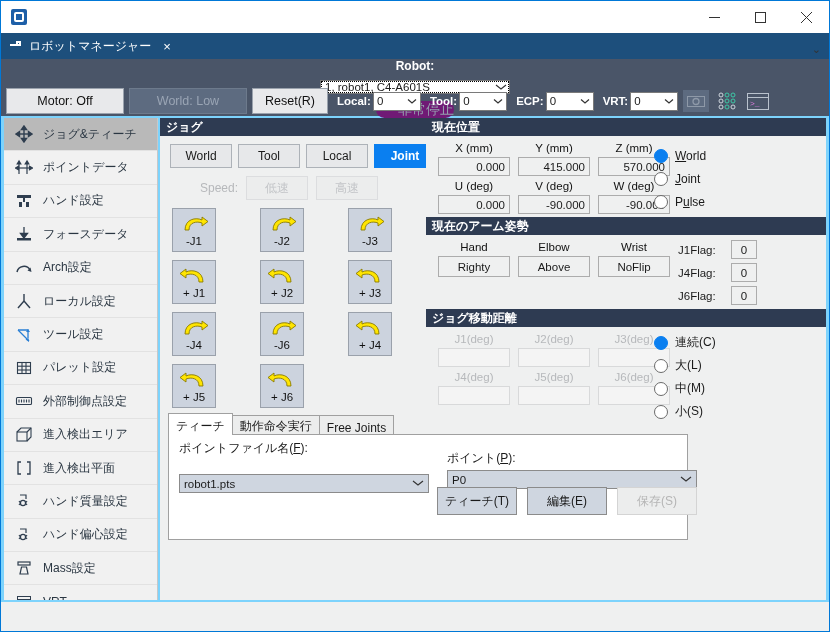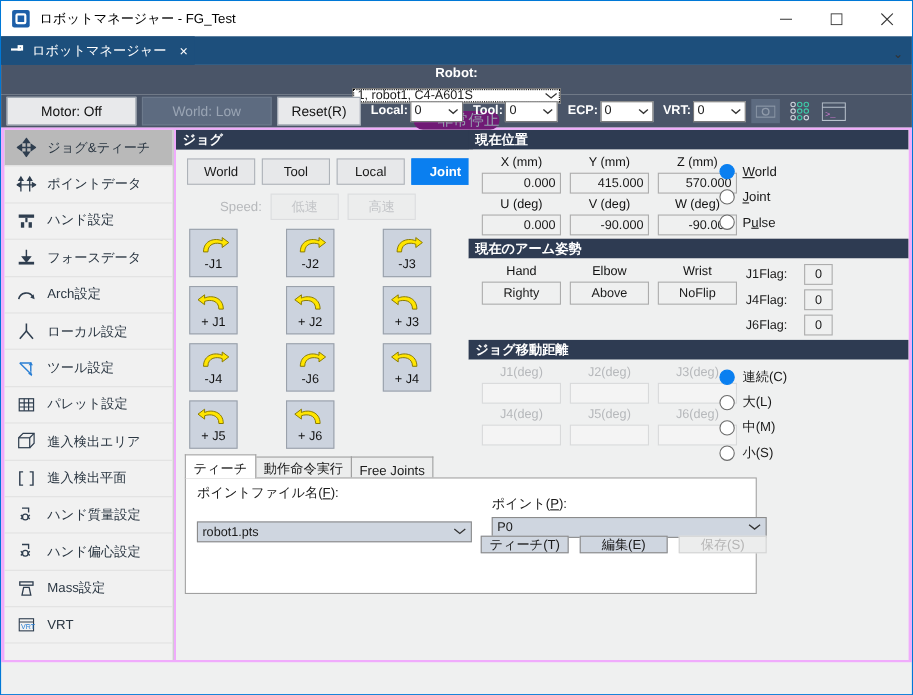--- a/index.html
+++ b/index.html
@@ -77,21 +77,21 @@
   .sbtn.wide{min-width:92px;}
   .fieldgrp{display:flex;align-items:center;gap:2px;margin-left:4px;}
   .fieldgrp .flbl{color:#fff;font-size:11.5px;font-weight:bold;}
   .minisel{
     width:48px;height:19px;background:#fff;border:1px solid #7a7a7a;box-sizing:border-box;
     display:flex;align-items:center;padding-left:3px;font-size:11.5px;position:relative;
   }
   .minisel .chev{position:absolute;right:3px;top:5px;}
   .ticon{width:26px;height:22px;display:flex;align-items:center;justify-content:center;}
   
-  .bodyrow{display:flex;height:486px;background:#f0abfc;}
+  .bodyrow{display:flex;height:486px;background:#7dd3fc;}
   .sidebar{
     width:153px;background:#f1f1f1;border-right:1px solid #c8c8c8;
     margin:2px 0 2px 3px;overflow:hidden;
   }
   .sbitem{
     height:33.4px;display:flex;align-items:center;gap:9px;padding-left:10px;
     border-bottom:1px solid #e2e2e2;font-size:12px;color:#2a3642;box-sizing:border-box;
   }
   .sbitem.active{background:#b9b9b9;}
   .sbitem .si-ico{width:20px;height:20px;flex:none;display:flex;align-items:center;justify-content:center;}
@@ -170,33 +170,32 @@
     border:1px solid #a0a0a0;background:#ffffff;height:104px;position:relative;margin-top:-1px;
   }
   .fldlbl{font-size:12px;}
   .fldlbl u{text-decoration:underline;}
   .combo{
     height:19px;border:1px solid #8b8b8b;background:#cfd6e0;box-sizing:border-box;
     display:flex;align-items:center;padding-left:4px;font-size:11.5px;position:relative;
   }
   .combo .chev{position:absolute;right:4px;top:4px;}
   .tbtn{
-    height:16px;min-width:80px;border:1px solid #8b8b8b;background:#cfd6e0;
+    height:28px;min-width:80px;border:1px solid #8b8b8b;background:#cfd6e0;
     display:flex;align-items:center;justify-content:center;font-size:12px;box-sizing:border-box;
   }
   .tbtn.disabled{background:#eceded;border-color:#d4d4d4;color:#b5b5b5;}
 </style>
 </head>
 <body>
 
 <div class="app">
 
   <div class="titlebar">
     <div class="tb-icon"></div>
-    <div class="tb-title">ロボットマネージャー - FG_Test</div>
     <div class="wbtns">
       <div class="wbtn">
         <svg width="11" height="11">
             <line x1="0" y1="5.5" x2="11" y2="5.5" stroke="#333" stroke-width="1"></line>
           </svg>
       </div>
       <div class="wbtn">
         <svg width="11" height="11">
             <rect x="0.5" y="0.5" width="10" height="10" fill="none" stroke="#333" stroke-width="1"></rect>
           </svg>
@@ -423,20 +422,35 @@
                 <line x1="7" y1="3.5" x2="7" y2="14.5"></line>
                 <line x1="11" y1="3.5" x2="11" y2="14.5"></line>
                 <line x1="2.5" y1="7.2" x2="15.5" y2="7.2"></line>
                 <line x1="2.5" y1="11" x2="15.5" y2="11"></line>
               </g>
             </svg>
         </span>
         <span>パレット設定</span>
       </div>
 
+      <div class="sbitem">
+        <span class="si-ico">
+          <svg width="18" height="18">
+              <g stroke="#2f3e4f" stroke-width="1.1" fill="none">
+                <rect x="1.5" y="5.5" width="15" height="7" rx="1"></rect>
+                <line x1="4" y1="7.5" x2="4" y2="10.5"></line>
+                <line x1="6.5" y1="7.5" x2="6.5" y2="10.5"></line>
+                <line x1="9" y1="7.5" x2="9" y2="10.5"></line>
+                <line x1="11.5" y1="7.5" x2="11.5" y2="10.5"></line>
+                <line x1="14" y1="7.5" x2="14" y2="10.5"></line>
+              </g>
+            </svg>
+        </span>
+        <span>外部制御点設定</span>
+      </div>
 
       <div class="sbitem">
         <span class="si-ico">
           <svg width="18" height="18">
               <g stroke="#2f3e4f" stroke-width="1.1" fill="none">
                 <rect x="2" y="6" width="10" height="9"></rect>
                 <polyline points="2,6 6,2 16,2 16,11 12,15"></polyline>
                 <line x1="12" y1="6" x2="16" y2="2"></line>
               </g>
             </svg>

